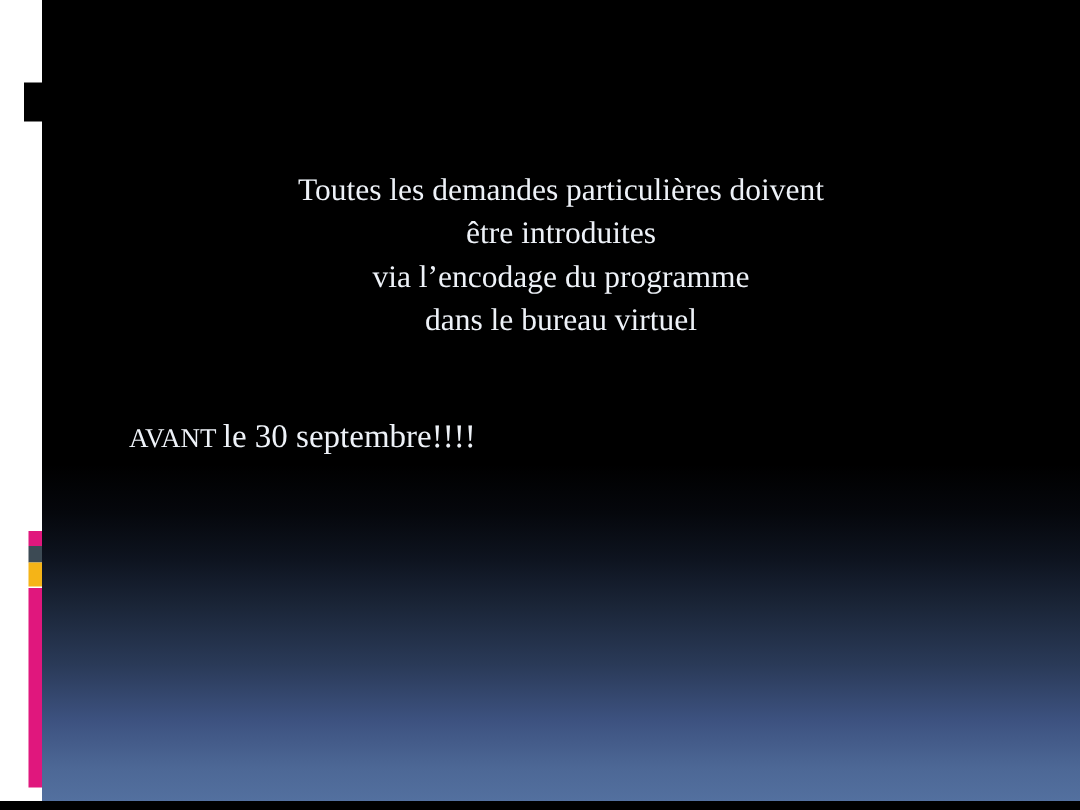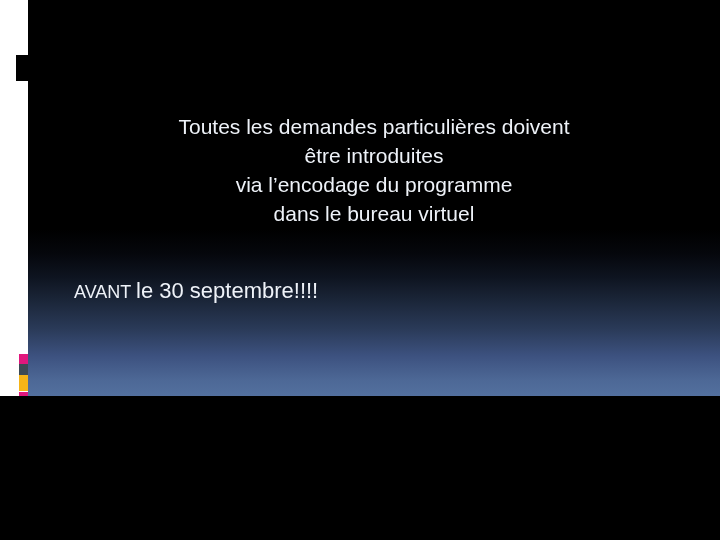--- a/index.html
+++ b/index.html
@@ -3,33 +3,33 @@
 <meta charset="utf-8">
 <style>
   html, body {
     margin: 0;
     padding: 0;
     background: #000;
   }
   #slide {
     position: relative;
     width: 720px;
-    height: 396px;
+    height: 534px;
     overflow: hidden;
     background: linear-gradient(to bottom,
         #000000 0%,
         #000000 58%,
         #05070c 64%,
         #0e1420 70%,
         #1b2639 76%,
         #2a3a58 83%,
         #3d5280 90%,
         #4d6896 96%,
         #53709f 100%);
-    font-family: Liberation Sans, sans-serif;
+    font-family: Liberation Serif, serif;
   }
 
   
   .left-strip {
     position: absolute;
     left: 0;
     top: 0;
     width: 28px;
     height: 540px;
     background: #ffffff;
@@ -71,21 +71,21 @@
     width: 692px;
     text-align: center;
     color: #eef2f8;
     font-size: 21px;
     line-height: 29px;
     letter-spacing: 0px;
     white-space: pre-line;
   }
   .deadline {
     position: absolute;
-    left: 46px;
+    left: 58px;
     top: 278px;
     color: #eef2f8;
     white-space: nowrap;
   }
   .deadline .small {
     font-size: 18px;
     vertical-align: baseline;
   }
   .deadline .big {
     font-size: 22px;

